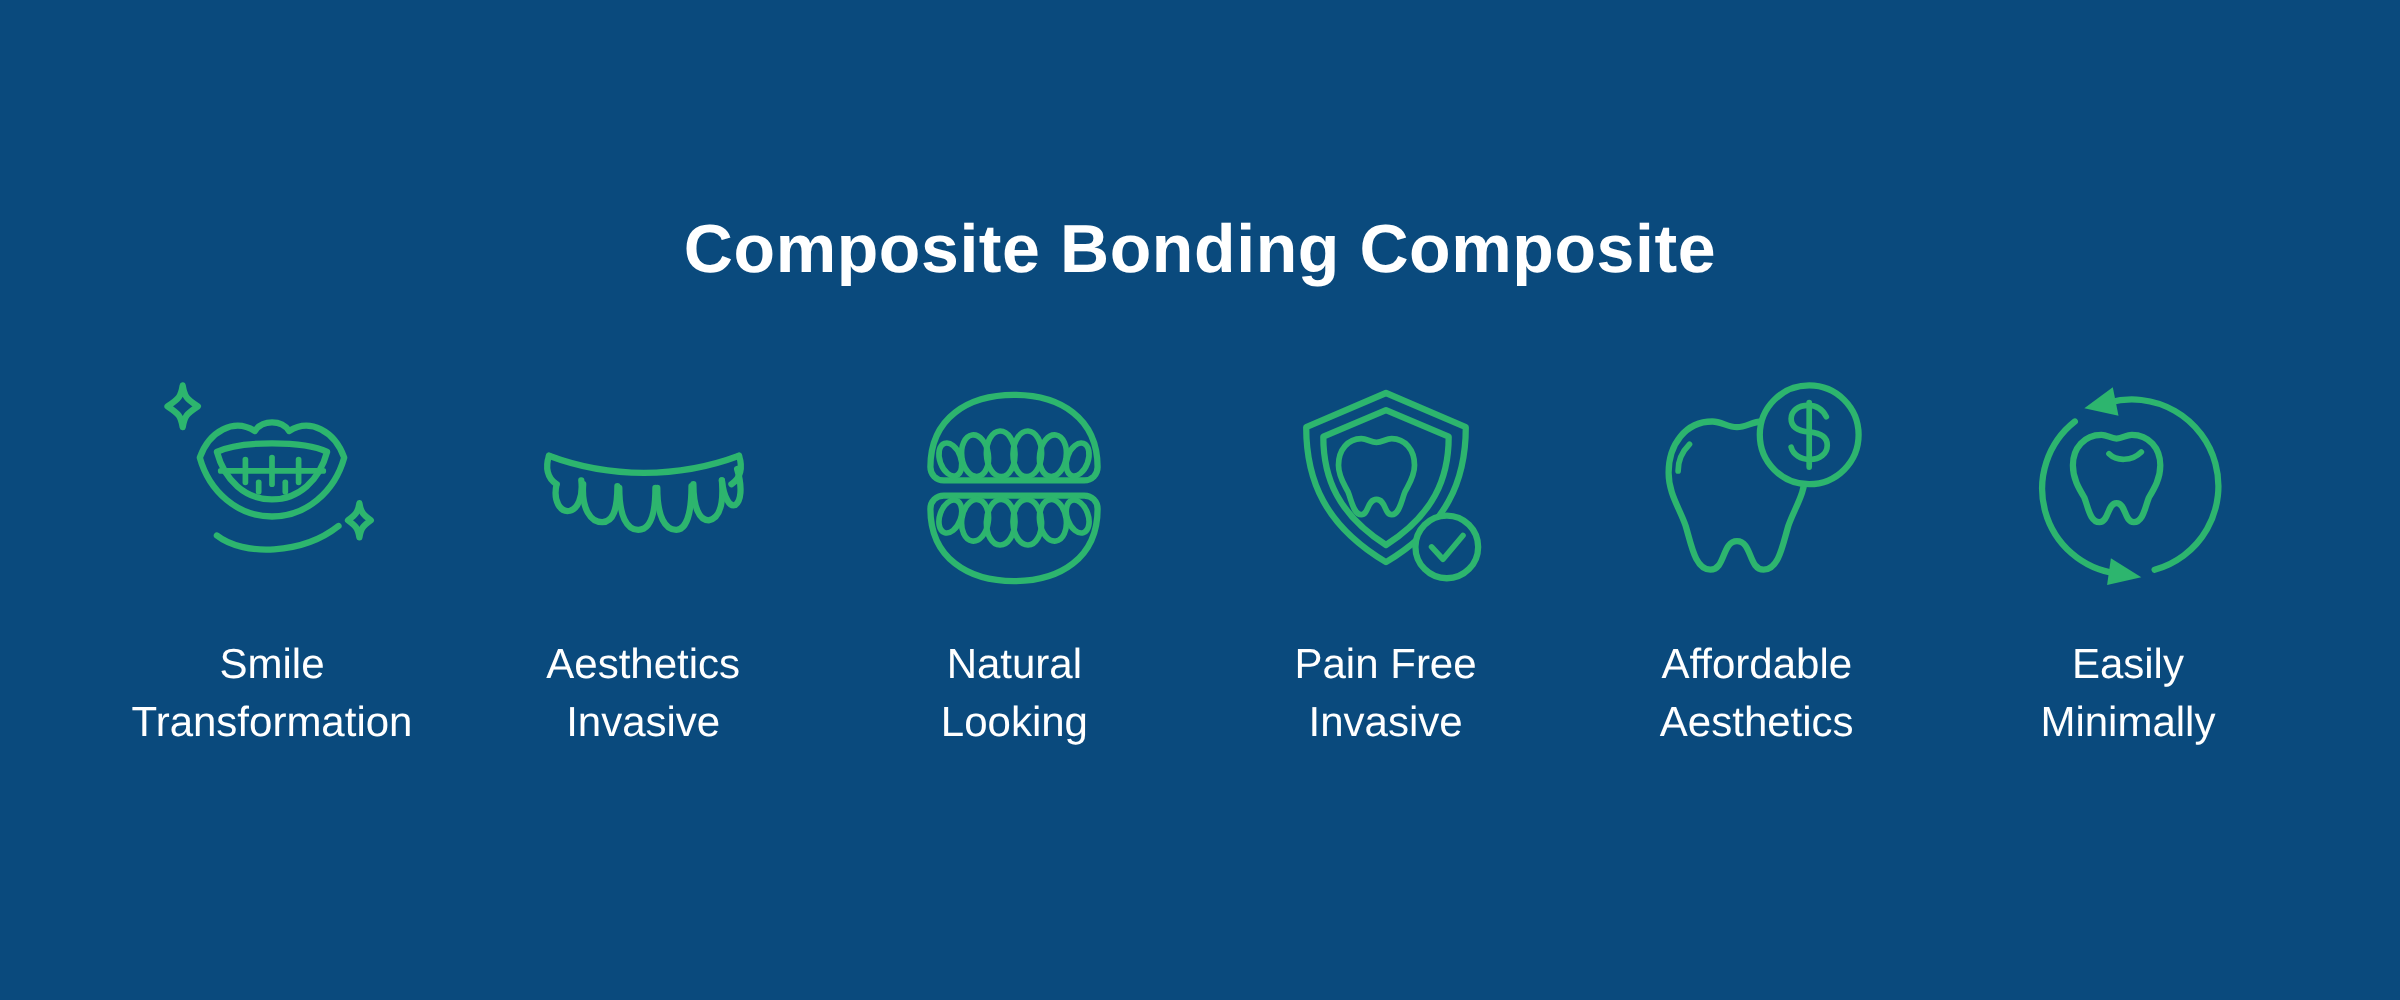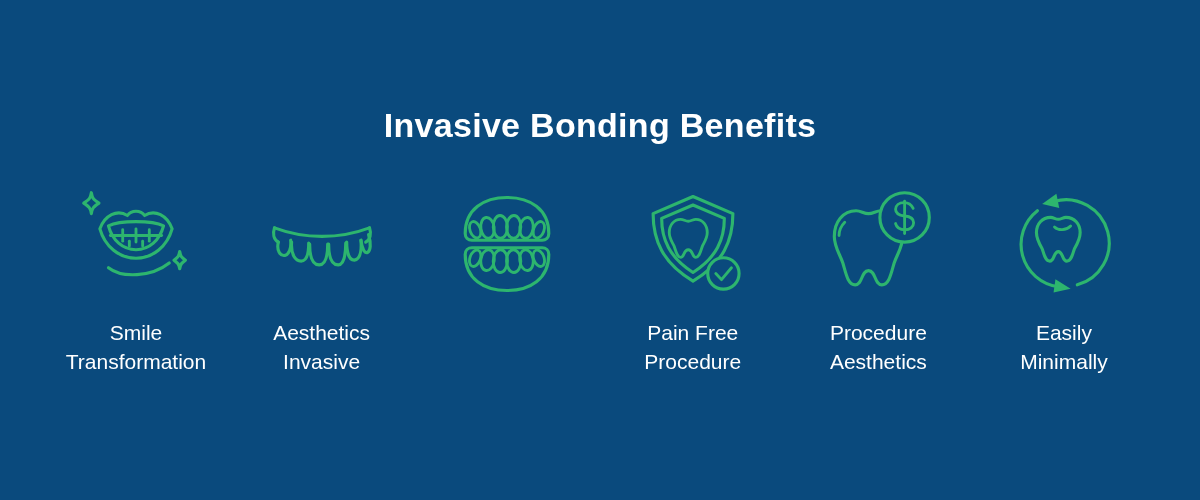--- a/index.html
+++ b/index.html
@@ -44,21 +44,21 @@
   }
   .thin{stroke-width:3;}
   .mask{fill:var(--bg);}
   .solid{fill:currentColor;stroke:none;}
 </style>
 </head>
 <body>
 
 <div class="canvas">
 
-  <h1 class="title">Invasive Bonding Benefits</h1>
+  <h1 class="title">Composite Bonding Composite</h1>
 
   <div class="benefits">
 
     <div class="benefit">
       <div class="icon-wrap">
         <svg viewBox="0 0 120 120" aria-hidden="true">
           <path class="stroke" d="M13,6 C14,12 15,13 21,17 C15,21 14,22 13,28 C12,22 11,21 5,17 C11,13 12,12 13,6 Z"></path>
           <path class="stroke" d="M106,68 C106.8,73 108,74 112,77 C108,80 106.8,81 106,86 C105.2,81 104,80 100,77 C104,74 105.2,73 106,68 Z"></path>
           <path class="stroke" d="M22,44 C27,30 40,23 51,30 C55,24 65,24 69,30 C80,23 93,30 98,44 C93,62 78,75 60,75 C42,75 27,62 22,44 Z"></path>
           <path class="stroke" d="M31,41 C43,35 77,35 89,41 C85,56 74,66 60,66 C46,66 35,56 31,41 Z"></path>
@@ -105,47 +105,49 @@
           <ellipse class="stroke thin" cx="93.5" cy="45" rx="5.5" ry="9" transform="rotate(20 93.5 45)"></ellipse>
           <path class="stroke" d="M16,71 C16,97 36,109 60,109 C84,109 104,97 104,71 C104,67 101,64 97,64 L23,64 C19,64 16,67 16,71 Z"></path>
           <ellipse class="stroke thin" cx="26.5" cy="75" rx="5.5" ry="9" transform="rotate(20 26.5 75)"></ellipse>
           <ellipse class="stroke thin" cx="39.5" cy="77" rx="7" ry="11" transform="rotate(8 39.5 77)"></ellipse>
           <ellipse class="stroke thin" cx="53" cy="78" rx="7.5" ry="12" transform="rotate(2 53 78)"></ellipse>
           <ellipse class="stroke thin" cx="67" cy="78" rx="7.5" ry="12" transform="rotate(-2 67 78)"></ellipse>
           <ellipse class="stroke thin" cx="80.5" cy="77" rx="7" ry="11" transform="rotate(-8 80.5 77)"></ellipse>
           <ellipse class="stroke thin" cx="93.5" cy="75" rx="5.5" ry="9" transform="rotate(-20 93.5 75)"></ellipse>
         </svg>
       </div>
+      <div class="benefit-label">Natural
+Looking</div>
     </div>
 
     <div class="benefit">
       <div class="icon-wrap">
         <svg viewBox="0 0 120 120" aria-hidden="true">
           <path class="stroke" d="M18,28 L60,10 L102,28 C102,56 92,80 60,99 C28,80 18,56 18,28 Z"></path>
           <path class="stroke" d="M27,33 L60,19 L93,33 C93,55 85,74 60,90 C35,74 27,55 27,33 Z"></path>
           <path class="stroke thin" d="M47,34 C40,34 35,40 35,48 C35,54 38,58 40,62 C42,67 43,74 47,74 C51,74 50,66 55,66 C60,66 59,74 63,74 C67,74 68,67 70,62 C72,58 75,54 75,48 C75,40 70,34 63,34 C60,34 58,36 55,36 C52,36 50,34 47,34 Z"></path>
           <circle class="stroke mask" cx="92" cy="91" r="16.5"></circle>
           <path class="stroke thin" d="M84,91 L90,97.5 L100.5,85"></path>
         </svg>
       </div>
       <div class="benefit-label">Pain Free
-Procedure</div>
+Invasive</div>
     </div>
 
     <div class="benefit">
       <div class="icon-wrap">
         <svg viewBox="0 0 120 120" aria-hidden="true">
           <path class="stroke" d="M37,25 C23,25 14,37 14,52 C14,63 20,71 23,80 C26,90 28,103 36,103 C44,103 42,88 50,88 C58,88 56,103 64,103 C72,103 74,90 77,80 C80,71 86,63 86,52 C86,37 77,25 63,25 C58,25 55,28 50,28 C45,28 42,25 37,25 Z"></path>
           <path class="stroke thin" d="M25,37 C21,41 19,46 19,51"></path>
           <circle class="stroke mask" cx="88" cy="32" r="26"></circle>
           <path class="stroke thin" d="M88,15 L88,49"></path>
           <path class="stroke thin" d="M97,22.5 C95,18.5 92,16.5 87.5,16.5 C82,16.5 78.5,19.5 78.5,23.5 C78.5,28 82.5,30 88,30.5 C93.5,31 97.5,33 97.5,37.5 C97.5,42 93.5,45 88.5,45 C83.5,45 79.5,42.5 78.5,38.5"></path>
         </svg>
       </div>
-      <div class="benefit-label">Procedure
+      <div class="benefit-label">Affordable
 Aesthetics</div>
     </div>
 
     <div class="benefit">
       <div class="icon-wrap">
         <svg viewBox="0 0 120 120" aria-hidden="true">
           <path class="stroke" d="M74,103 A45,45 0 0 0 50,15"></path>
           <path class="stroke" d="M32,25 A45,45 0 0 0 54,105"></path>
           <path class="solid" d="M37,18 L52,7 L55,22 Z"></path>
           <path class="solid" d="M67,107 L49,111 L51,97 Z"></path>

